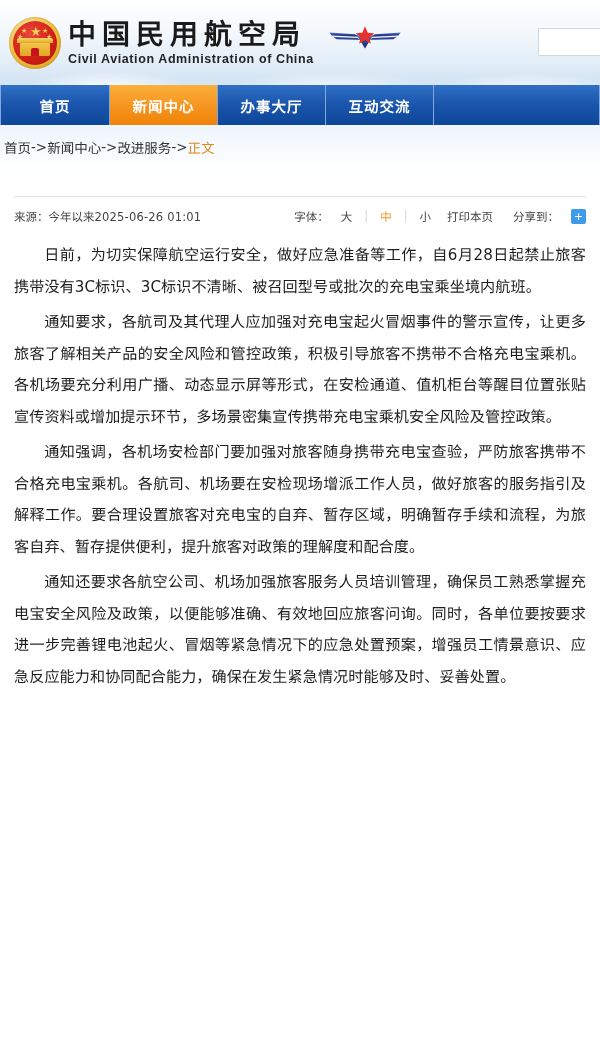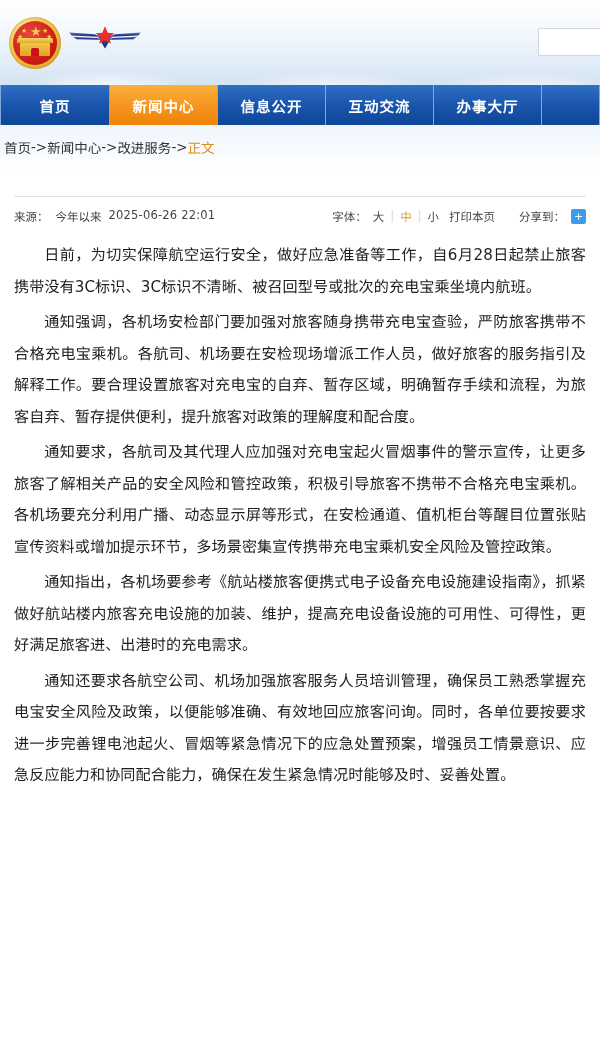--- a/index.html
+++ b/index.html
@@ -235,35 +235,35 @@
     margin-top: 27px;
     border-top: 1px solid #e3e3e3;
     padding-top: 11px;
     display: flex;
     align-items: center;
     font-family: "DejaVu Sans", "Liberation Sans", sans-serif;
     font-size: 11.5px;
     color: #555555;
     white-space: nowrap;
   }
-  .meta-left { display: flex; align-items: flex-start; gap: 7px; }
+  .meta-left { display: flex; align-items: flex-end; }
   .meta-source { color: #444444; }
   .meta-date { color: #444444; letter-spacing: 0.2px; }
   .meta-right {
     margin-left: auto;
     display: flex;
     align-items: center;
-    gap: 6px;
+    gap: 12px;
   }
   .font-label { color: #444444; }
   .font-size-opt { color: #444444; cursor: pointer; }
   .font-size-opt.active { color: #e89b2a; }
   .pipe { color: #d6d6d6; }
   .print-link { color: #444444; cursor: pointer; margin-left: 4px; text-align: right; }
-  .share-label { color: #444444; margin-left: 18px; }
+  .share-label { color: #444444; margin-left: 8px; }
   .share-btn {
     width: 15px; height: 15px;
     background: #3d9be9;
     border-radius: 2px;
     display: inline-flex;
     align-items: center;
     justify-content: center;
     color: #ffffff;
     font-size: 11px;
     line-height: 1;
@@ -295,20 +295,24 @@
       <div class="ring"></div>
       <div class="inner"></div>
       <span class="star-big">★</span>
       <span class="star-s s1">★</span>
       <span class="star-s s2">★</span>
       <span class="star-s s3">★</span>
       <span class="star-s s4">★</span>
       <div class="gate"></div>
     </div>
 
+    <div class="brand-text">
+      <div class="brand-cn">中国民用航空局</div>
+      <div class="brand-en">Civil Aviation Administration of China</div>
+    </div>
 
     <svg class="wings" viewBox="0 0 120 46">
       <defs>
         <linearGradient id="wg" x1="0" y1="0" x2="0" y2="1">
           <stop offset="0%" stop-color="#5f79c4"></stop>
           <stop offset="55%" stop-color="#2b3f94"></stop>
           <stop offset="100%" stop-color="#1a2570"></stop>
         </linearGradient>
       </defs>
       <path d="M2 14 L44 17 L50 21 L6 19 Z" fill="url(#wg)"></path>
@@ -321,58 +325,56 @@
 
     <div class="header-search">
       <input type="text" value="" placeholder="" style="">
     </div>
   </div>
 </div>
 
 <nav class="main-nav">
   <div class="nav-item">首页</div>
   <div class="nav-item active">新闻中心</div>
-  <div class="nav-item">信息公开</div>
+  <div class="nav-item">办事大厅</div>
   <div class="nav-item">互动交流</div>
-  <div class="nav-item">办事大厅</div>
   <div class="nav-item partial"></div>
 </nav>
 
 <div class="breadcrumb-bar">
   <span class="crumb">首页</span>
   <span class="sep">-&gt;</span>
   <span class="crumb">新闻中心</span>
   <span class="sep">-&gt;</span>
   <span class="crumb">改进服务</span>
   <span class="sep">-&gt;</span>
   <span class="crumb current">正文</span>
 </div>
 
 <div class="article">
 
 
   <div class="meta-bar">
     <div class="meta-left">
       <span class="meta-source">来源：</span>
       <span class="meta-source">今年以来</span>
-      <span class="meta-date">2025-06-26 22:01</span>
+      <span class="meta-date">2025-06-26 01:01</span>
     </div>
     <div class="meta-right">
       <span class="font-label">字体：</span>
       <span class="font-size-opt">大</span>
       <span class="pipe">|</span>
       <span class="font-size-opt active">中</span>
       <span class="pipe">|</span>
       <span class="font-size-opt">小</span>
       <span class="print-link">打印本页</span>
       <span class="share-label">分享到：</span>
       <span class="share-btn">+</span>
     </div>
   </div>
 
   <div class="article-body">
     <p>日前，为切实保障航空运行安全，做好应急准备等工作，自6月28日起禁止旅客携带没有3C标识、3C标识不清晰、被召回型号或批次的充电宝乘坐境内航班。</p>
+    <p>通知要求，各航司及其代理人应加强对充电宝起火冒烟事件的警示宣传，让更多旅客了解相关产品的安全风险和管控政策，积极引导旅客不携带不合格充电宝乘机。各机场要充分利用广播、动态显示屏等形式，在安检通道、值机柜台等醒目位置张贴宣传资料或增加提示环节，多场景密集宣传携带充电宝乘机安全风险及管控政策。</p>
     <p>通知强调，各机场安检部门要加强对旅客随身携带充电宝查验，严防旅客携带不合格充电宝乘机。各航司、机场要在安检现场增派工作人员，做好旅客的服务指引及解释工作。要合理设置旅客对充电宝的自弃、暂存区域，明确暂存手续和流程，为旅客自弃、暂存提供便利，提升旅客对政策的理解度和配合度。</p>
-    <p>通知要求，各航司及其代理人应加强对充电宝起火冒烟事件的警示宣传，让更多旅客了解相关产品的安全风险和管控政策，积极引导旅客不携带不合格充电宝乘机。各机场要充分利用广播、动态显示屏等形式，在安检通道、值机柜台等醒目位置张贴宣传资料或增加提示环节，多场景密集宣传携带充电宝乘机安全风险及管控政策。</p>
-    <p>通知指出，各机场要参考《航站楼旅客便携式电子设备充电设施建设指南》，抓紧做好航站楼内旅客充电设施的加装、维护，提高充电设备设施的可用性、可得性，更好满足旅客进、出港时的充电需求。</p>
     <p>通知还要求各航空公司、机场加强旅客服务人员培训管理，确保员工熟悉掌握充电宝安全风险及政策，以便能够准确、有效地回应旅客问询。同时，各单位要按要求进一步完善锂电池起火、冒烟等紧急情况下的应急处置预案，增强员工情景意识、应急反应能力和协同配合能力，确保在发生紧急情况时能够及时、妥善处置。</p>
   </div>
 </div>
 
 </body></html>

